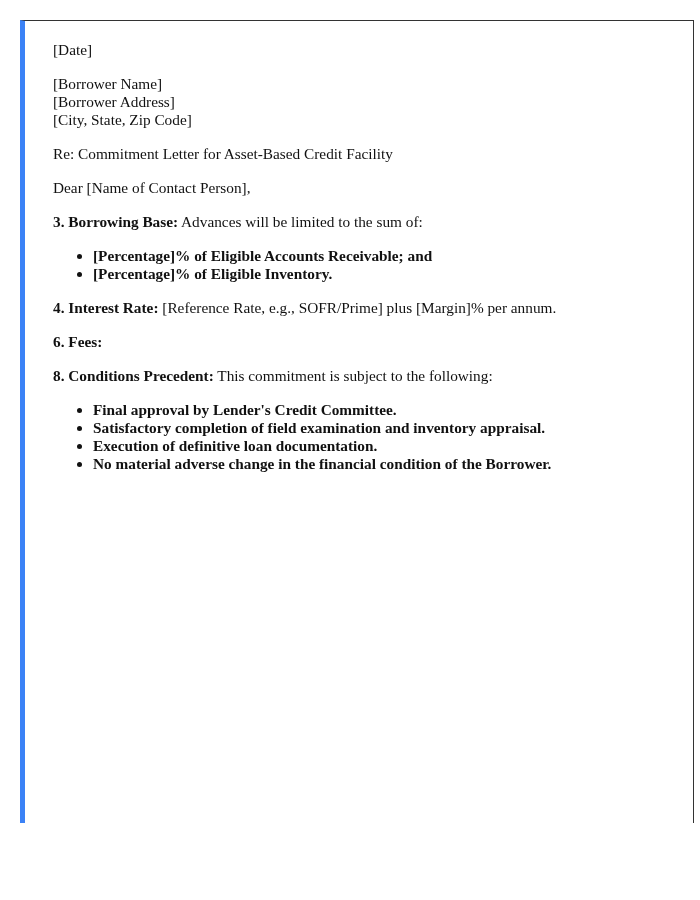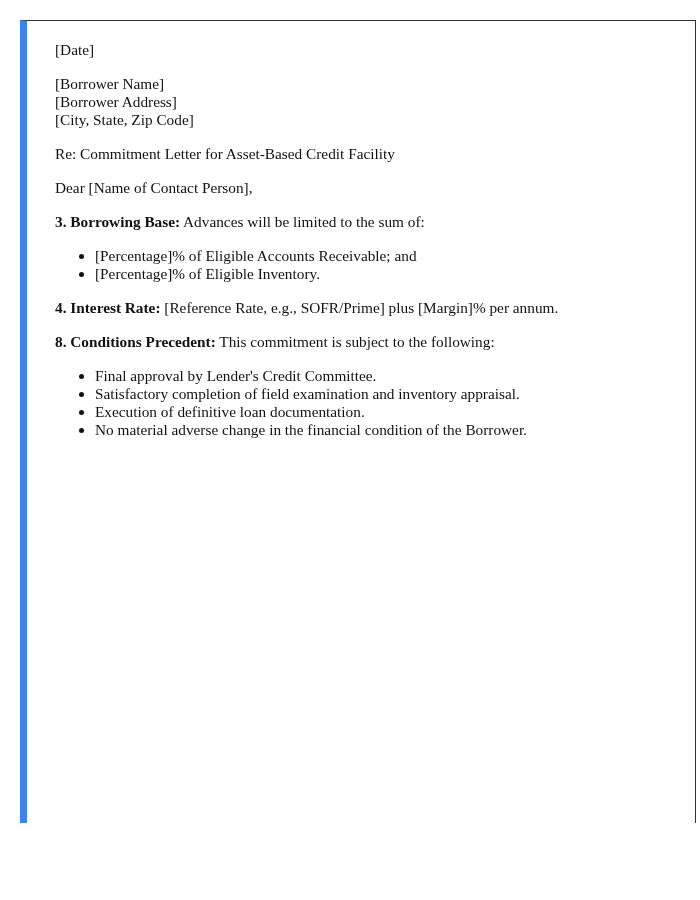--- a/index.html
+++ b/index.html
@@ -10,35 +10,36 @@
       height: 900px;
       overflow: hidden;
     }
     .letter-frame {
       position: absolute;
       left: 20px;
       top: 20px;
       width: 612px;
       height: 782px;
       border-top: 1px solid #333333;
-      border-left: 7px solid #3b82f6;
+      border-left: 5px solid #3b82f6;
       border-right: 1px solid #333333;
       padding: 20px 28px 0 28px;
       overflow: hidden;
       font-family: "Liberation Serif", "DejaVu Serif", serif;
       font-size: 15.3px;
       line-height: 18px;
       color: #111111;
     }
     p {
       margin: 0 0 16px 0;
     }
     ul {
       margin: 0 0 16px 0;
       padding-left: 40px;
+      font-weight: bold;
     }
     li {
       margin: 0;
     }
     strong {
       font-weight: bold;
     }
   </style>
 </head>
 <body>
@@ -66,20 +67,23 @@
   <ul>
     <li>[Percentage]% of Eligible Accounts Receivable; and</li>
     <li>[Percentage]% of Eligible Inventory.</li>
   </ul>
 
   <p>
     <strong>4. Interest Rate:</strong><span> [Reference Rate, e.g., SOFR/Prime] plus [Margin]% per annum.</span>
   </p>
 
 
+  <p>
+    <strong>6. Fees:</strong><span></span>
+  </p>
 
 
   <p>
     <strong>8. Conditions Precedent:</strong><span> This commitment is subject to the following:</span>
   </p>
   <ul>
     <li>Final approval by Lender's Credit Committee.</li>
     <li>Satisfactory completion of field examination and inventory appraisal.</li>
     <li>Execution of definitive loan documentation.</li>
     <li>No material adverse change in the financial condition of the Borrower.</li>

